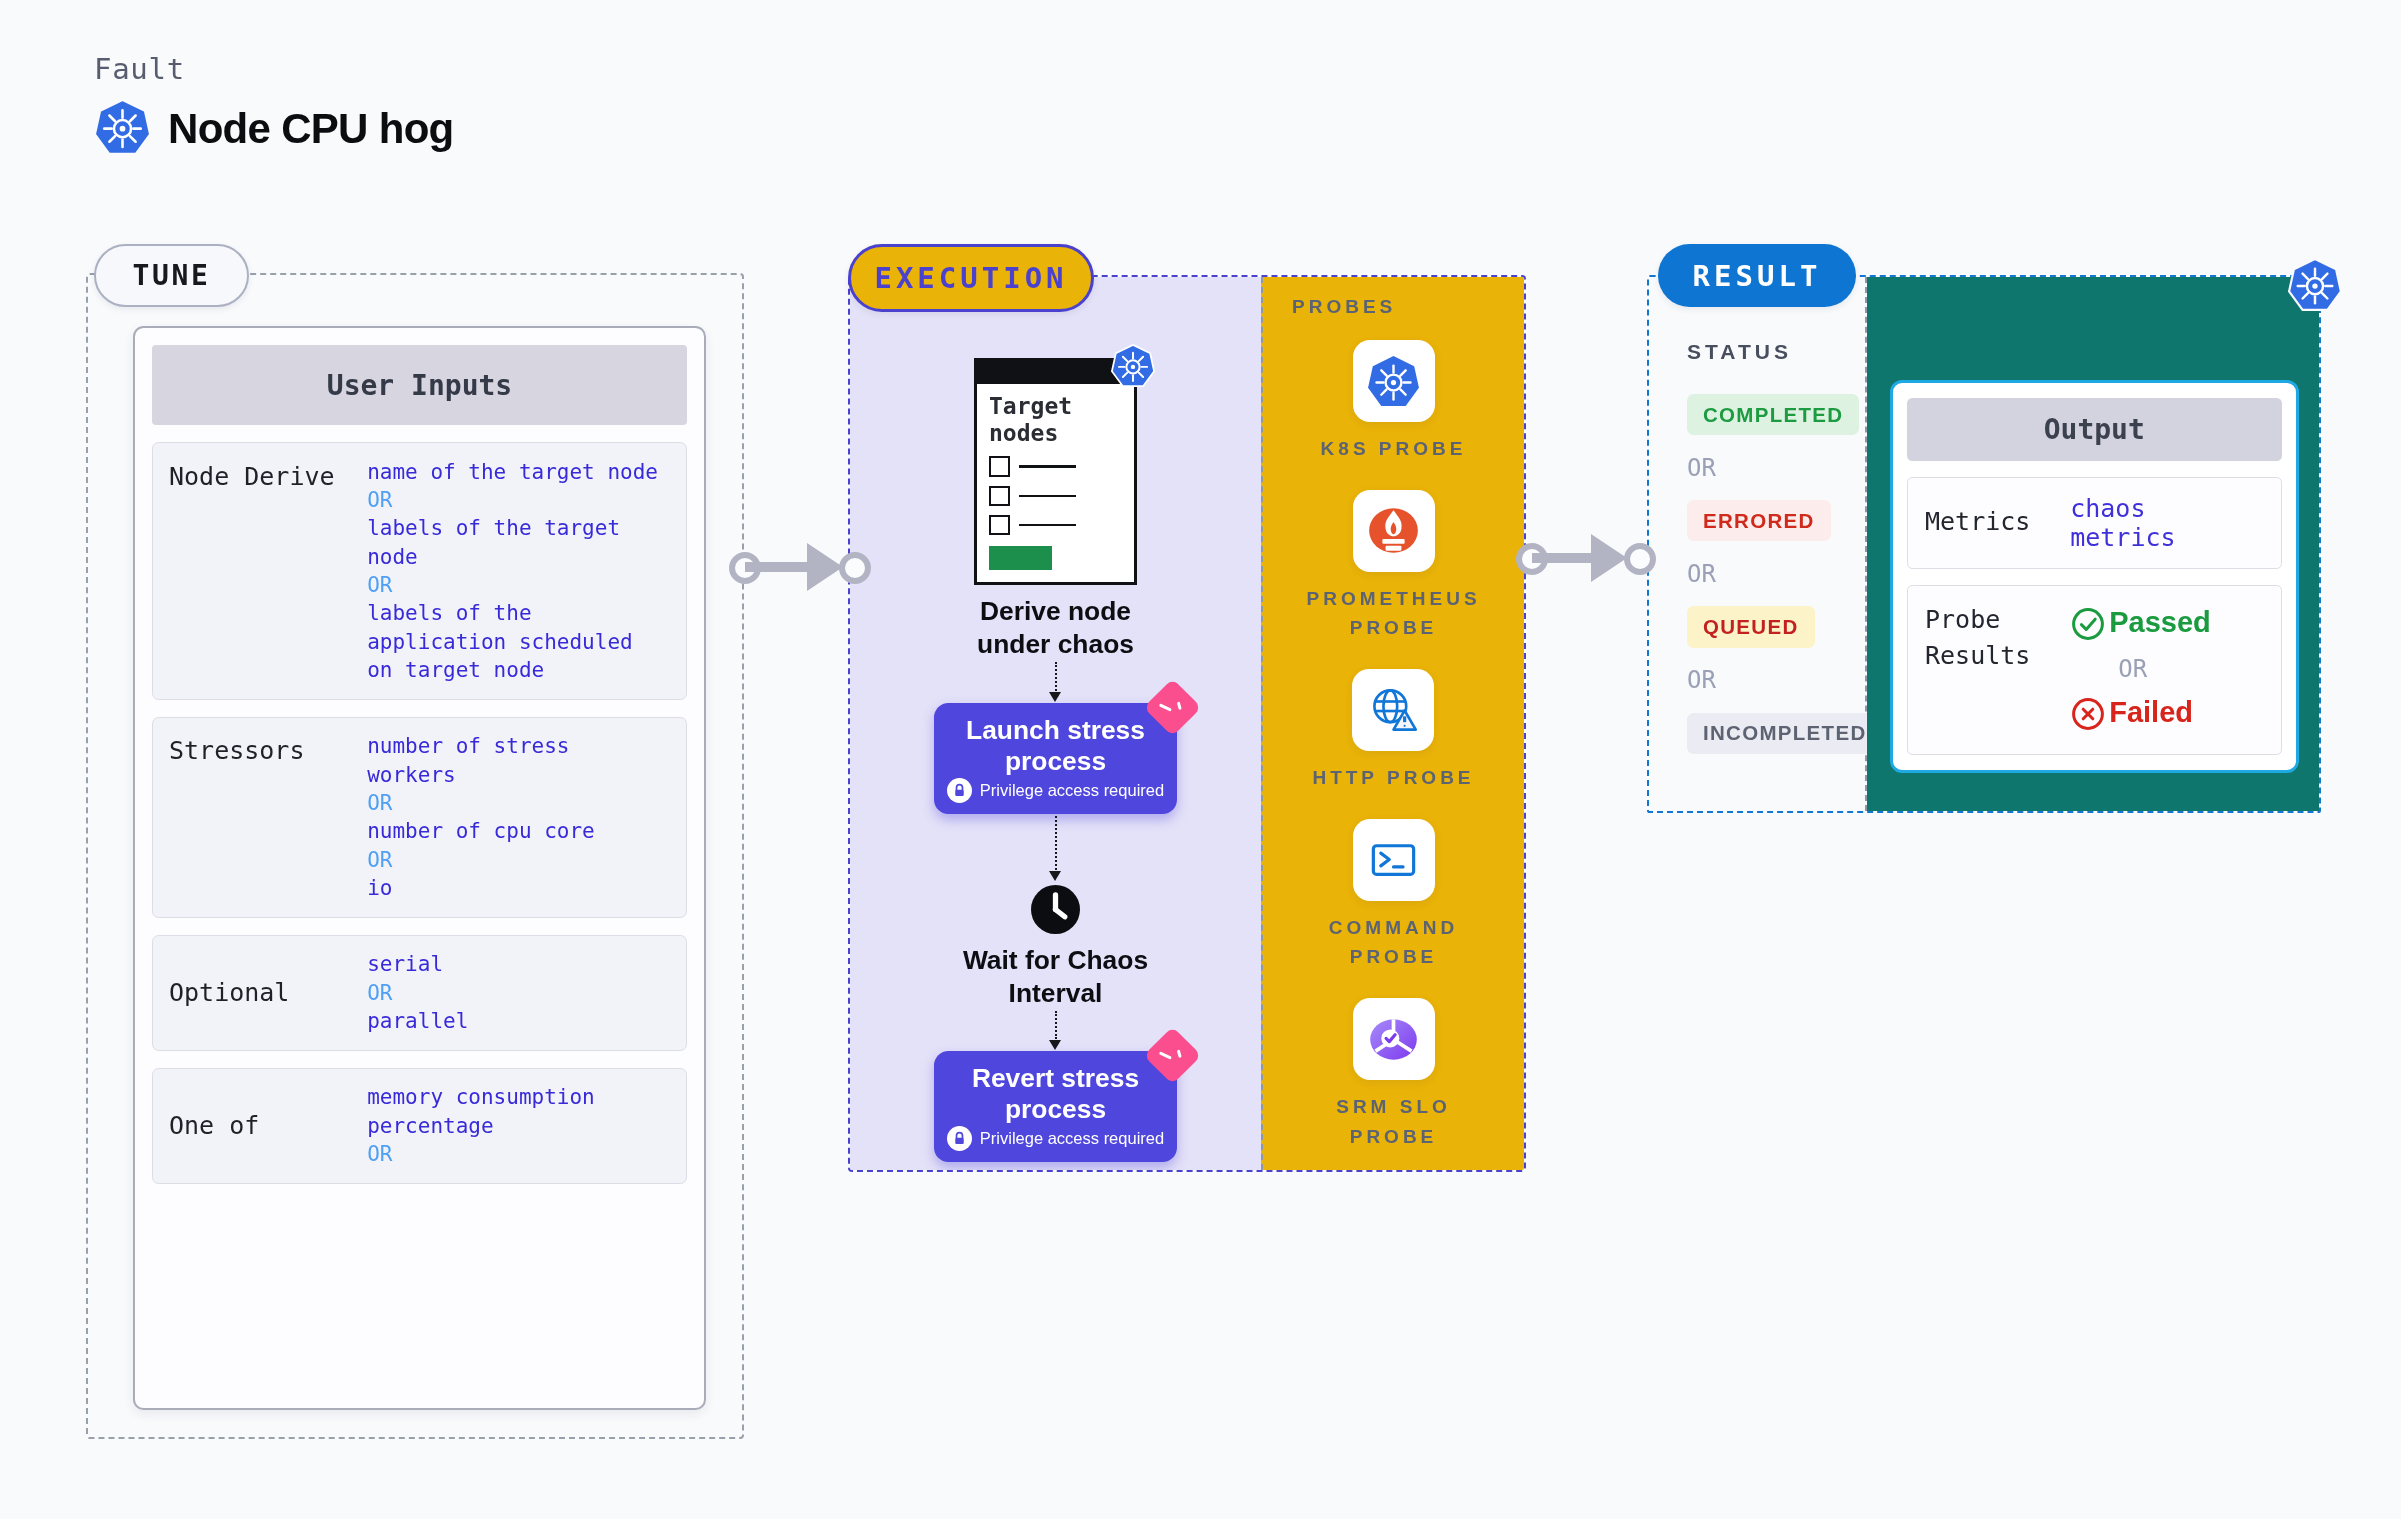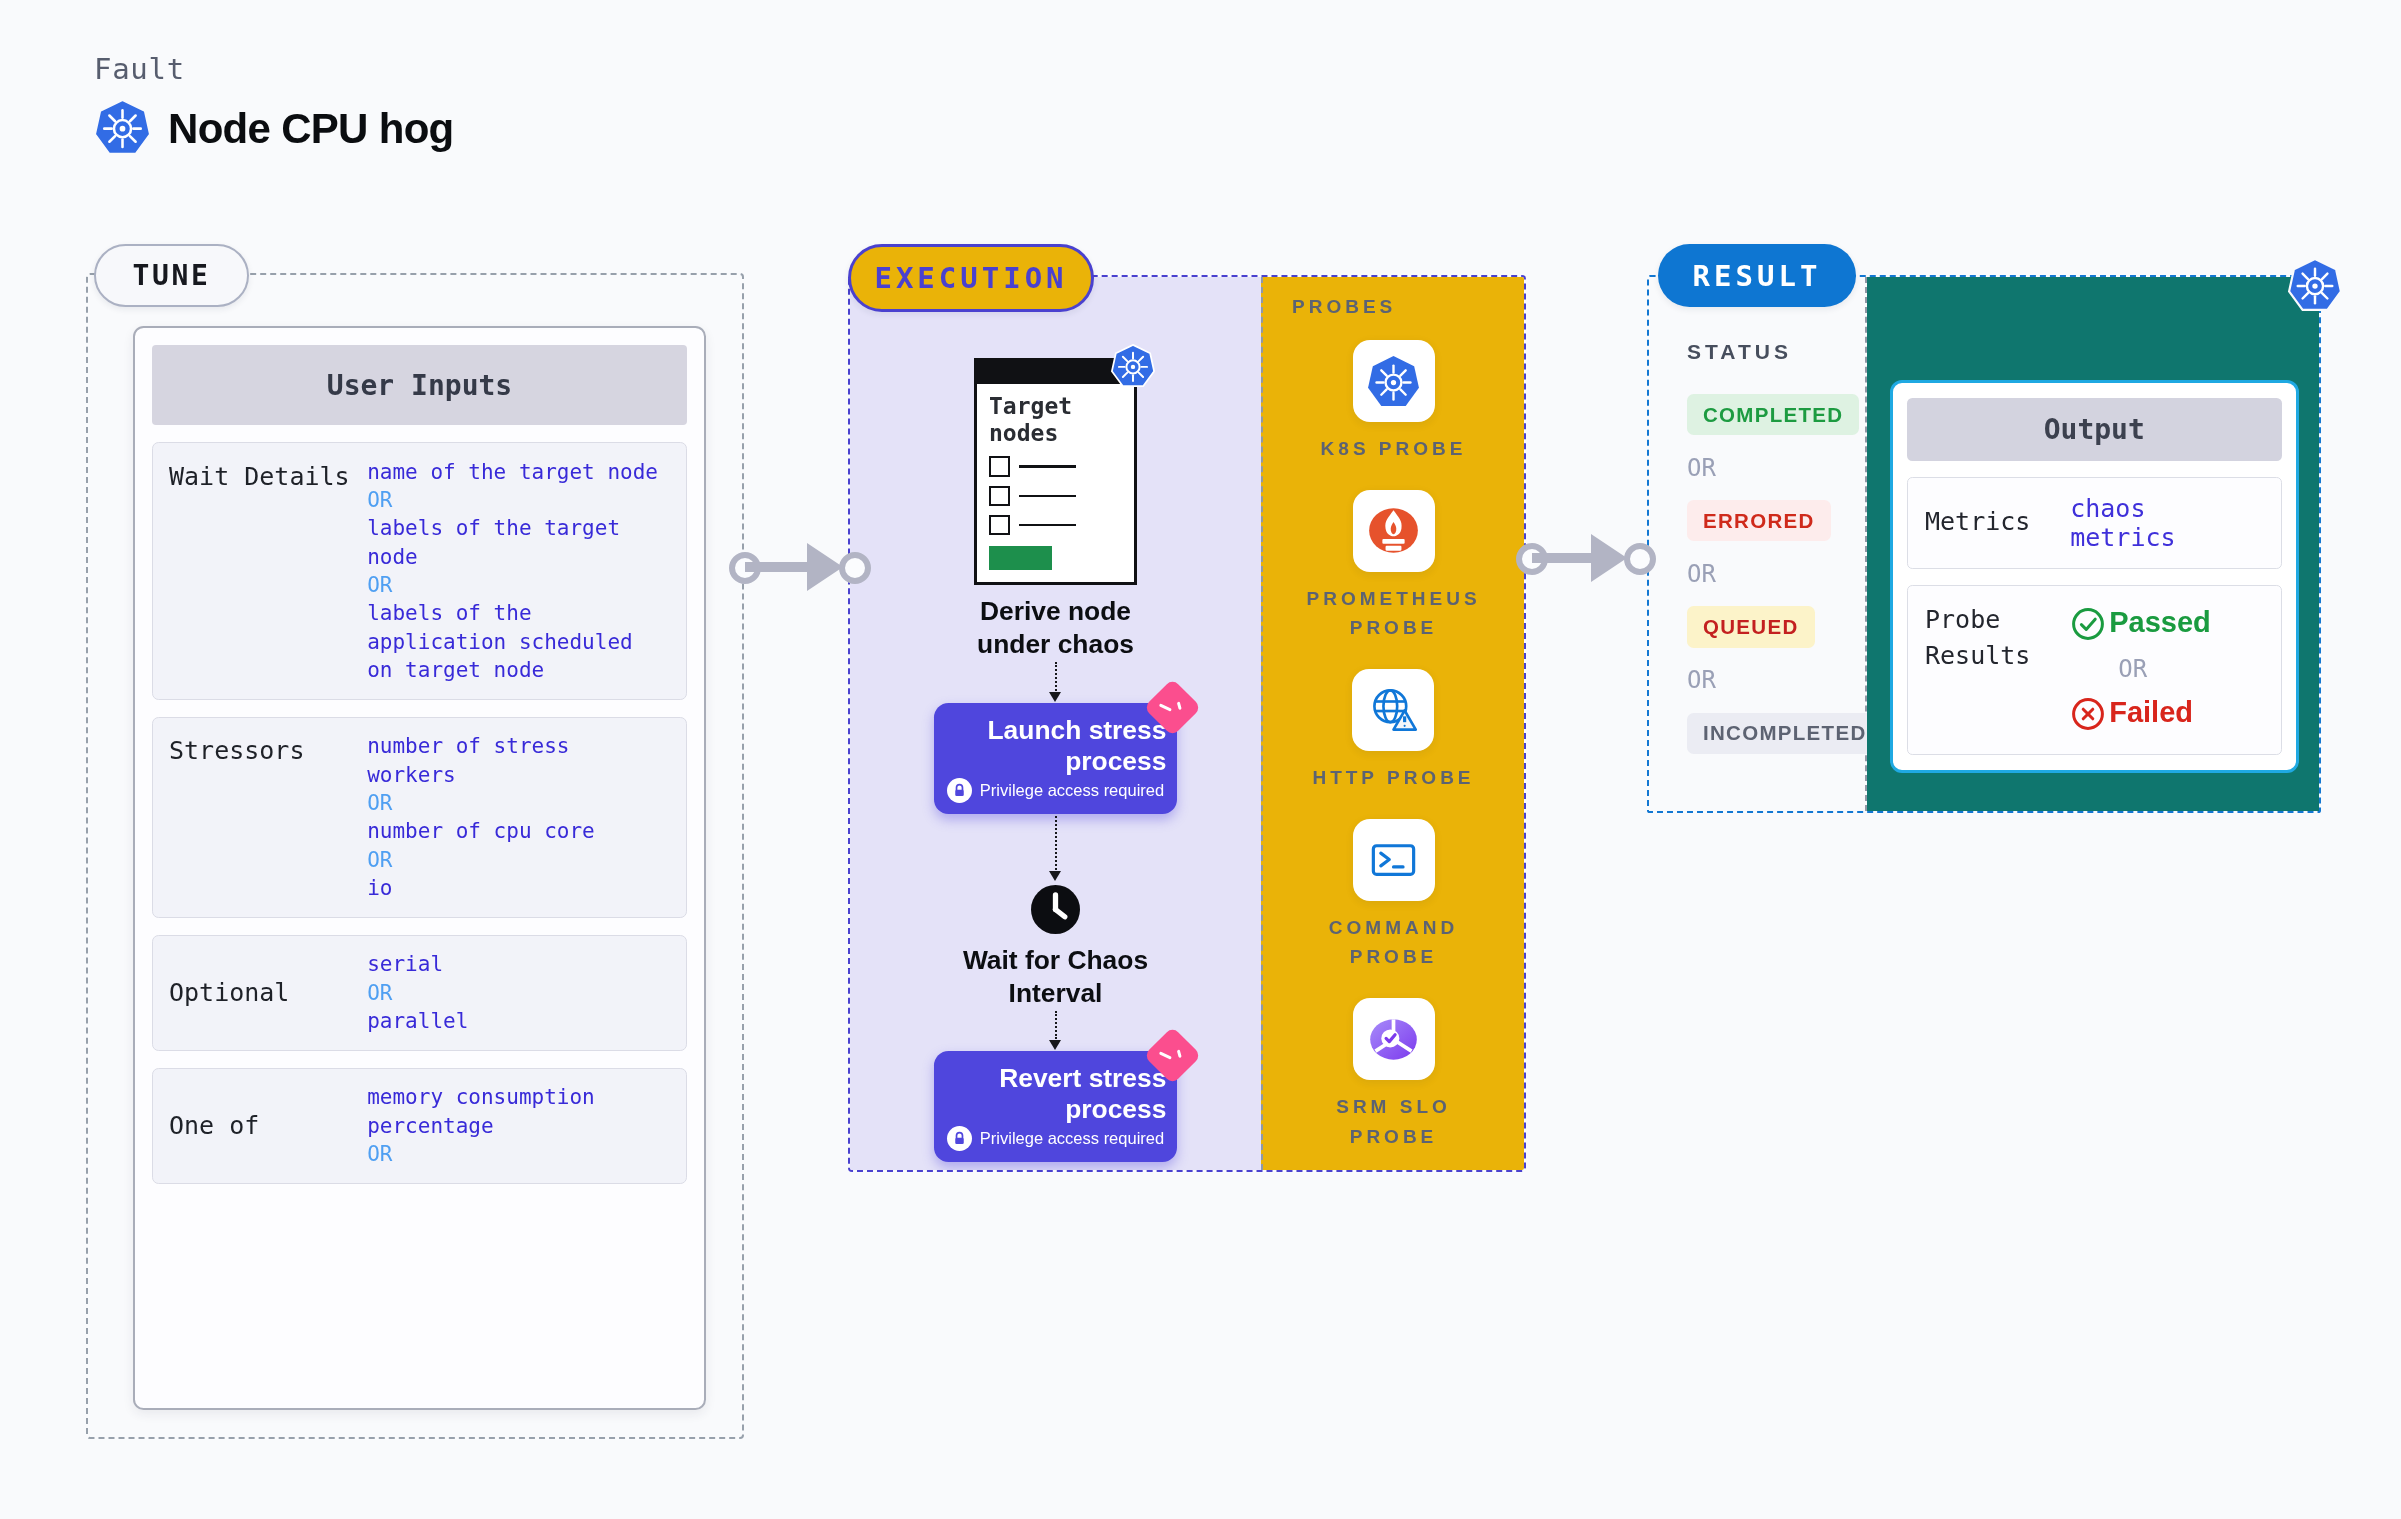--- a/index.html
+++ b/index.html
@@ -75,21 +75,21 @@
 
   .step-caption{width:225px;text-align:center;font-size:26.4px;font-weight:bold;line-height:1.22;
                 color:#0c0e12;margin-top:10.6px;}
   .dotted{position:relative;width:0;border-left:2.6px dotted #17181c;margin:2.6px 0 12px 0;}
   .dotted::after{content:"";position:absolute;bottom:-10.6px;left:-8px;width:0;height:0;
                  border-left:6.6px solid transparent;border-right:6.6px solid transparent;
                  border-top:10.6px solid #17181c;}
   .d1{height:29px;} .d2{height:54px;} .d3{height:28px;}
 
   .proc-btn{position:relative;width:243px;background:#4f46dd;border-radius:14.5px;color:#fff;
-            text-align:right;padding:12px 10.6px 10.6px;box-sizing:border-box;
+            text-align:center;padding:12px 10.6px 10.6px;box-sizing:border-box;
             box-shadow:0 5.3px 12px rgba(79,70,221,.35);}
   .btn-title{font-size:26.4px;font-weight:bold;line-height:1.15;}
   .btn-note{margin-top:2px;display:flex;align-items:center;justify-content:center;gap:8px;}
   .lock-circle{width:25px;height:25px;background:#fff;border-radius:50%;display:flex;
                align-items:center;justify-content:center;flex-shrink:0;}
   .lock-circle svg{width:17px;height:17px;}
   .note-text{font-size:16.5px;}
   .pink-badge{position:absolute;top:-16px;right:-16px;width:41px;height:41px;background:#fb4e8e;
               border-radius:8px;transform:rotate(45deg);z-index:2;overflow:hidden;}
   .pink-badge i{position:absolute;background:#fff;border-radius:2px;display:block;}
@@ -164,21 +164,21 @@
     <span class="page-title">Node CPU hog</span>
   </div>
 
   <div class="tune-box"></div>
   <div class="pill mono pill-tune">TUNE</div>
 
   <div class="inputs-card">
     <div class="inputs-header mono">User Inputs</div>
 
     <div class="input-row">
-      <div class="row-label mono">Wait Details</div>
+      <div class="row-label mono">Node Derive</div>
       <div class="row-values mono">
         <span class="val">name of the target node</span>
         <span class="or">OR</span>
         <span class="val">labels of the target node</span>
         <span class="or">OR</span>
         <span class="val">labels of the application scheduled on target node</span>
       </div>
     </div>
 
     <div class="input-row">

